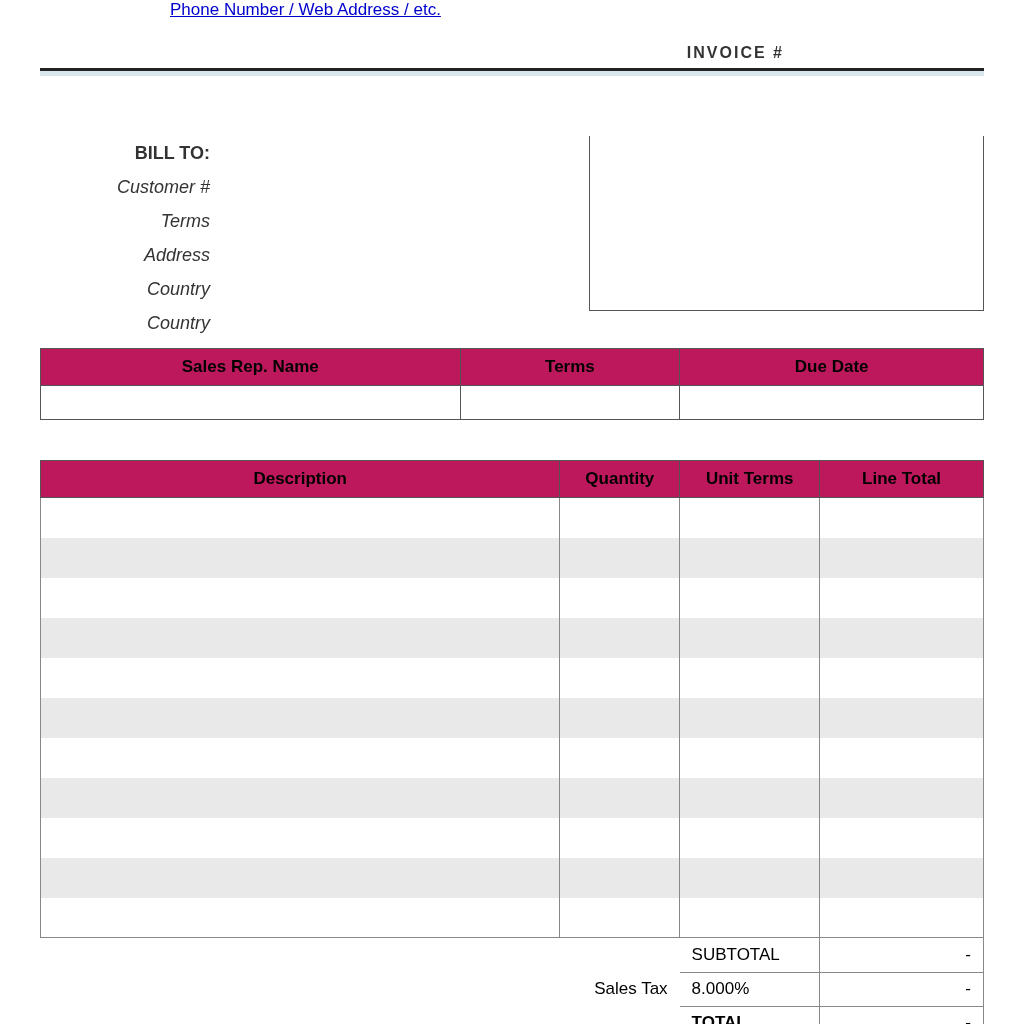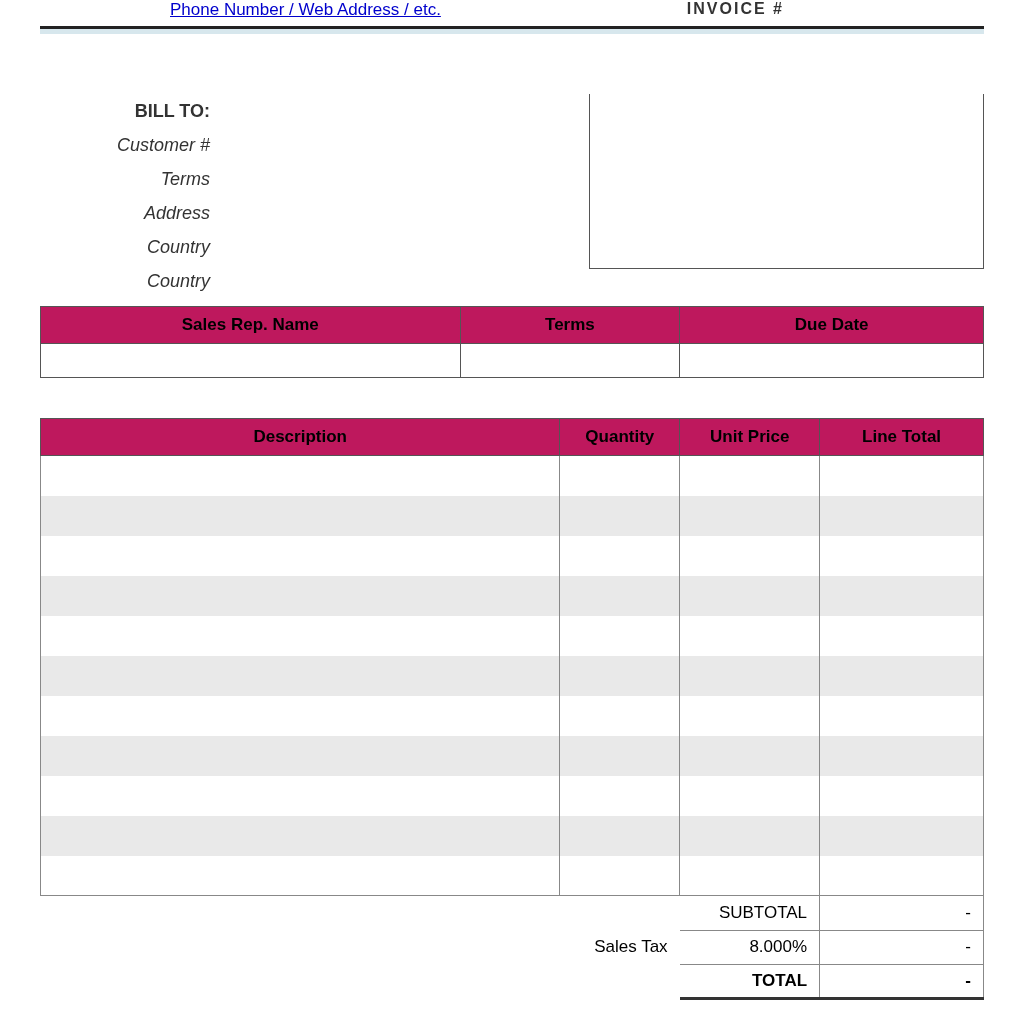--- a/index.html
+++ b/index.html
@@ -23,20 +23,21 @@
   .top-row {
     display: flex;
     justify-content: space-between;
     padding-right: 200px;
     margin-bottom: 6px;
   }
   .top-right {
     color: #333;
     font-weight: bold;
     letter-spacing: 2px;
+    margin-top: 44px;
   }
   .double-line {
     border-top: 3px solid #222;
     height: 8px;
     background: #d7e7ed;
     margin-bottom: 60px;
   }
   .bill-job-row {
     display: flex;
     justify-content: space-between;
@@ -116,21 +117,21 @@
     margin-top: 0;
     width: 944px;
   }
   table.totals td {
     height: 34px;
     padding: 4px 12px;
     font-size: 17px;
   }
   table.totals td.spacer { width: 520px; border: none; }
   table.totals td.label1 { width: 120px; border: none; text-align: right; }
-  table.totals td.label2 { width: 140px; text-align: right; border-left: none; border-top:none; border-right:1px solid #888; border-bottom: none;}
+  table.totals td.label2 { width: 140px; border-left: none; border-top:none; border-right:1px solid #888; border-bottom: none;}
   table.totals td.val { width: 164px; text-align: right; border-right:1px solid #888; border-bottom: none;}
   table.totals tr.b td.label2, table.totals tr.b td.val { font-weight: bold; }
   table.totals tr.line td.val, table.totals tr.line td.label2 { border-bottom: 1px solid #888; }
   table.totals tr.thick td.val, table.totals tr.thick td.label2 { border-top: 1px solid #888; border-bottom: 3px solid #333; }
 </style>
 </head>
 <body>
 
 <div class="page">
 
@@ -167,21 +168,21 @@
       <td></td>
     </tr>
   </tbody>
     </table>
 
   <table class="items">
     <thead>
       <tr>
         <th>Description</th>
         <th>Quantity</th>
-        <th>Unit Price</th>
+        <th>Unit Terms</th>
         <th>Line Total</th>
       </tr>
     </thead>
     <tbody id="items-body">
         <tr>
           <td></td>
           <td></td>
           <td></td>
           <td></td>
         </tr>

